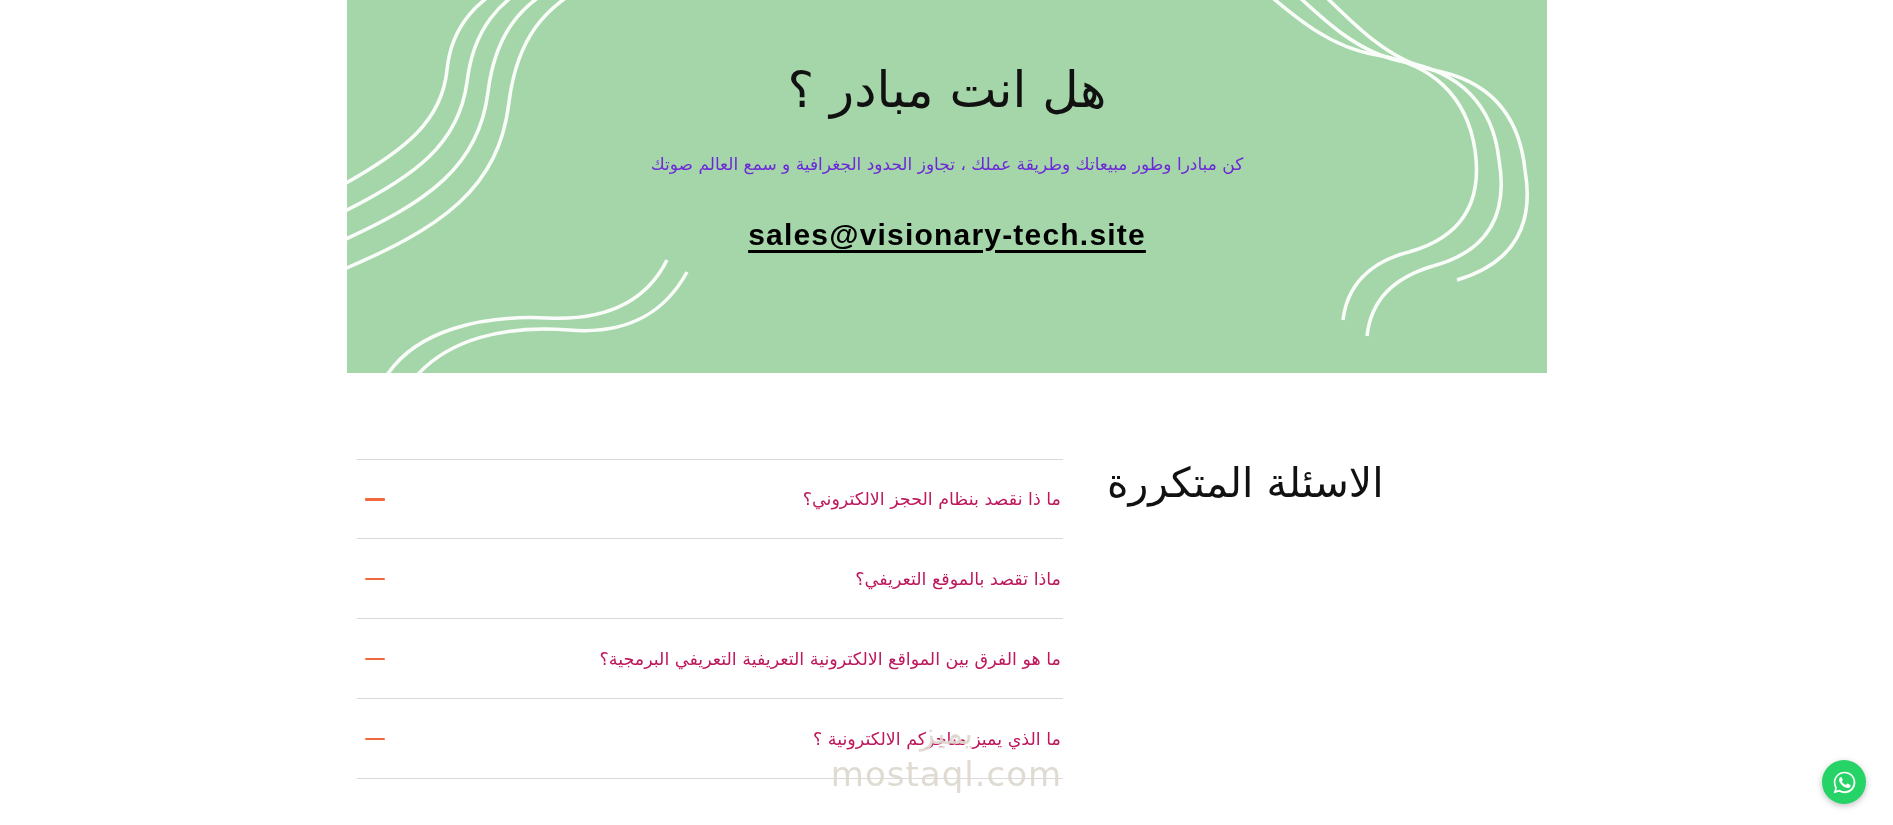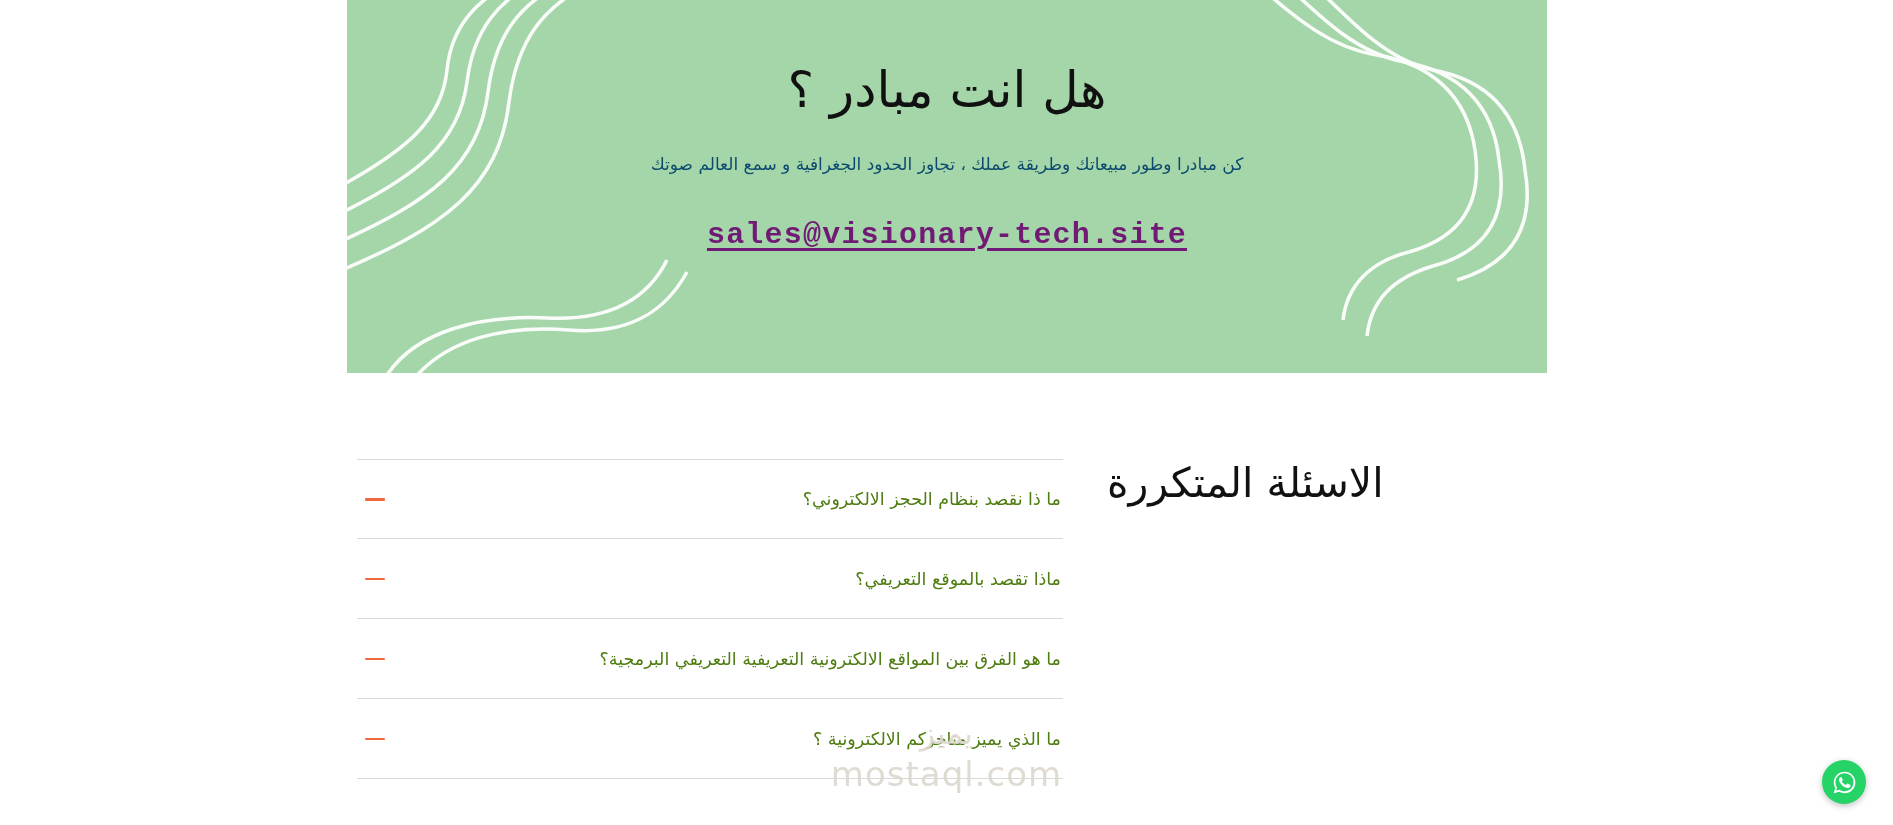--- a/index.html
+++ b/index.html
@@ -51,36 +51,36 @@
     font-size: 50px;
     line-height: 1.15;
     font-weight: 400;
     color: #111111;
     letter-spacing: 0.5px;
     margin: 0 0 34px 0;
     text-align: center;
   }
   .cta-sub {
     font-size: 17px;
-    color: #0c4a6e;
+    color: #6d28d9;
     font-weight: 400;
     margin: 0 0 44px 0;
     text-align: center;
     letter-spacing: 0.1px;
   }
   .cta-email {
     font-size: 30px;
     font-weight: 700;
-    color: #701a75;
+    color: #000000;
     text-decoration: underline;
     text-underline-offset: 5px;
     letter-spacing: 1.2px;
     direction: ltr;
     cursor: pointer;
-    font-family: Liberation Mono, monospace;
+    font-family: Liberation Sans, sans-serif;
   }
 
   
   .faq-section {
     position: absolute;
     left: 347px;
     top: 373px;
     width: 1200px;
     height: 452px;
     display: flex;
@@ -113,21 +113,21 @@
     align-items: center;
     justify-content: space-between;
     border-bottom: 1px solid #d9d9d9;
     height: 80px;
     padding: 0 2px 0 2px;
     cursor: pointer;
   }
   .faq-item:first-child { border-top: 1px solid #d9d9d9; }
   .faq-q {
     font-size: 17.5px;
-    color: #4d7c0f;
+    color: #be185d;
     font-weight: 400;
     letter-spacing: 0.1px;
   }
   .faq-toggle {
     width: 22px;
     height: 22px;
     position: relative;
     flex: 0 0 22px;
     margin-left: 6px;
   }

